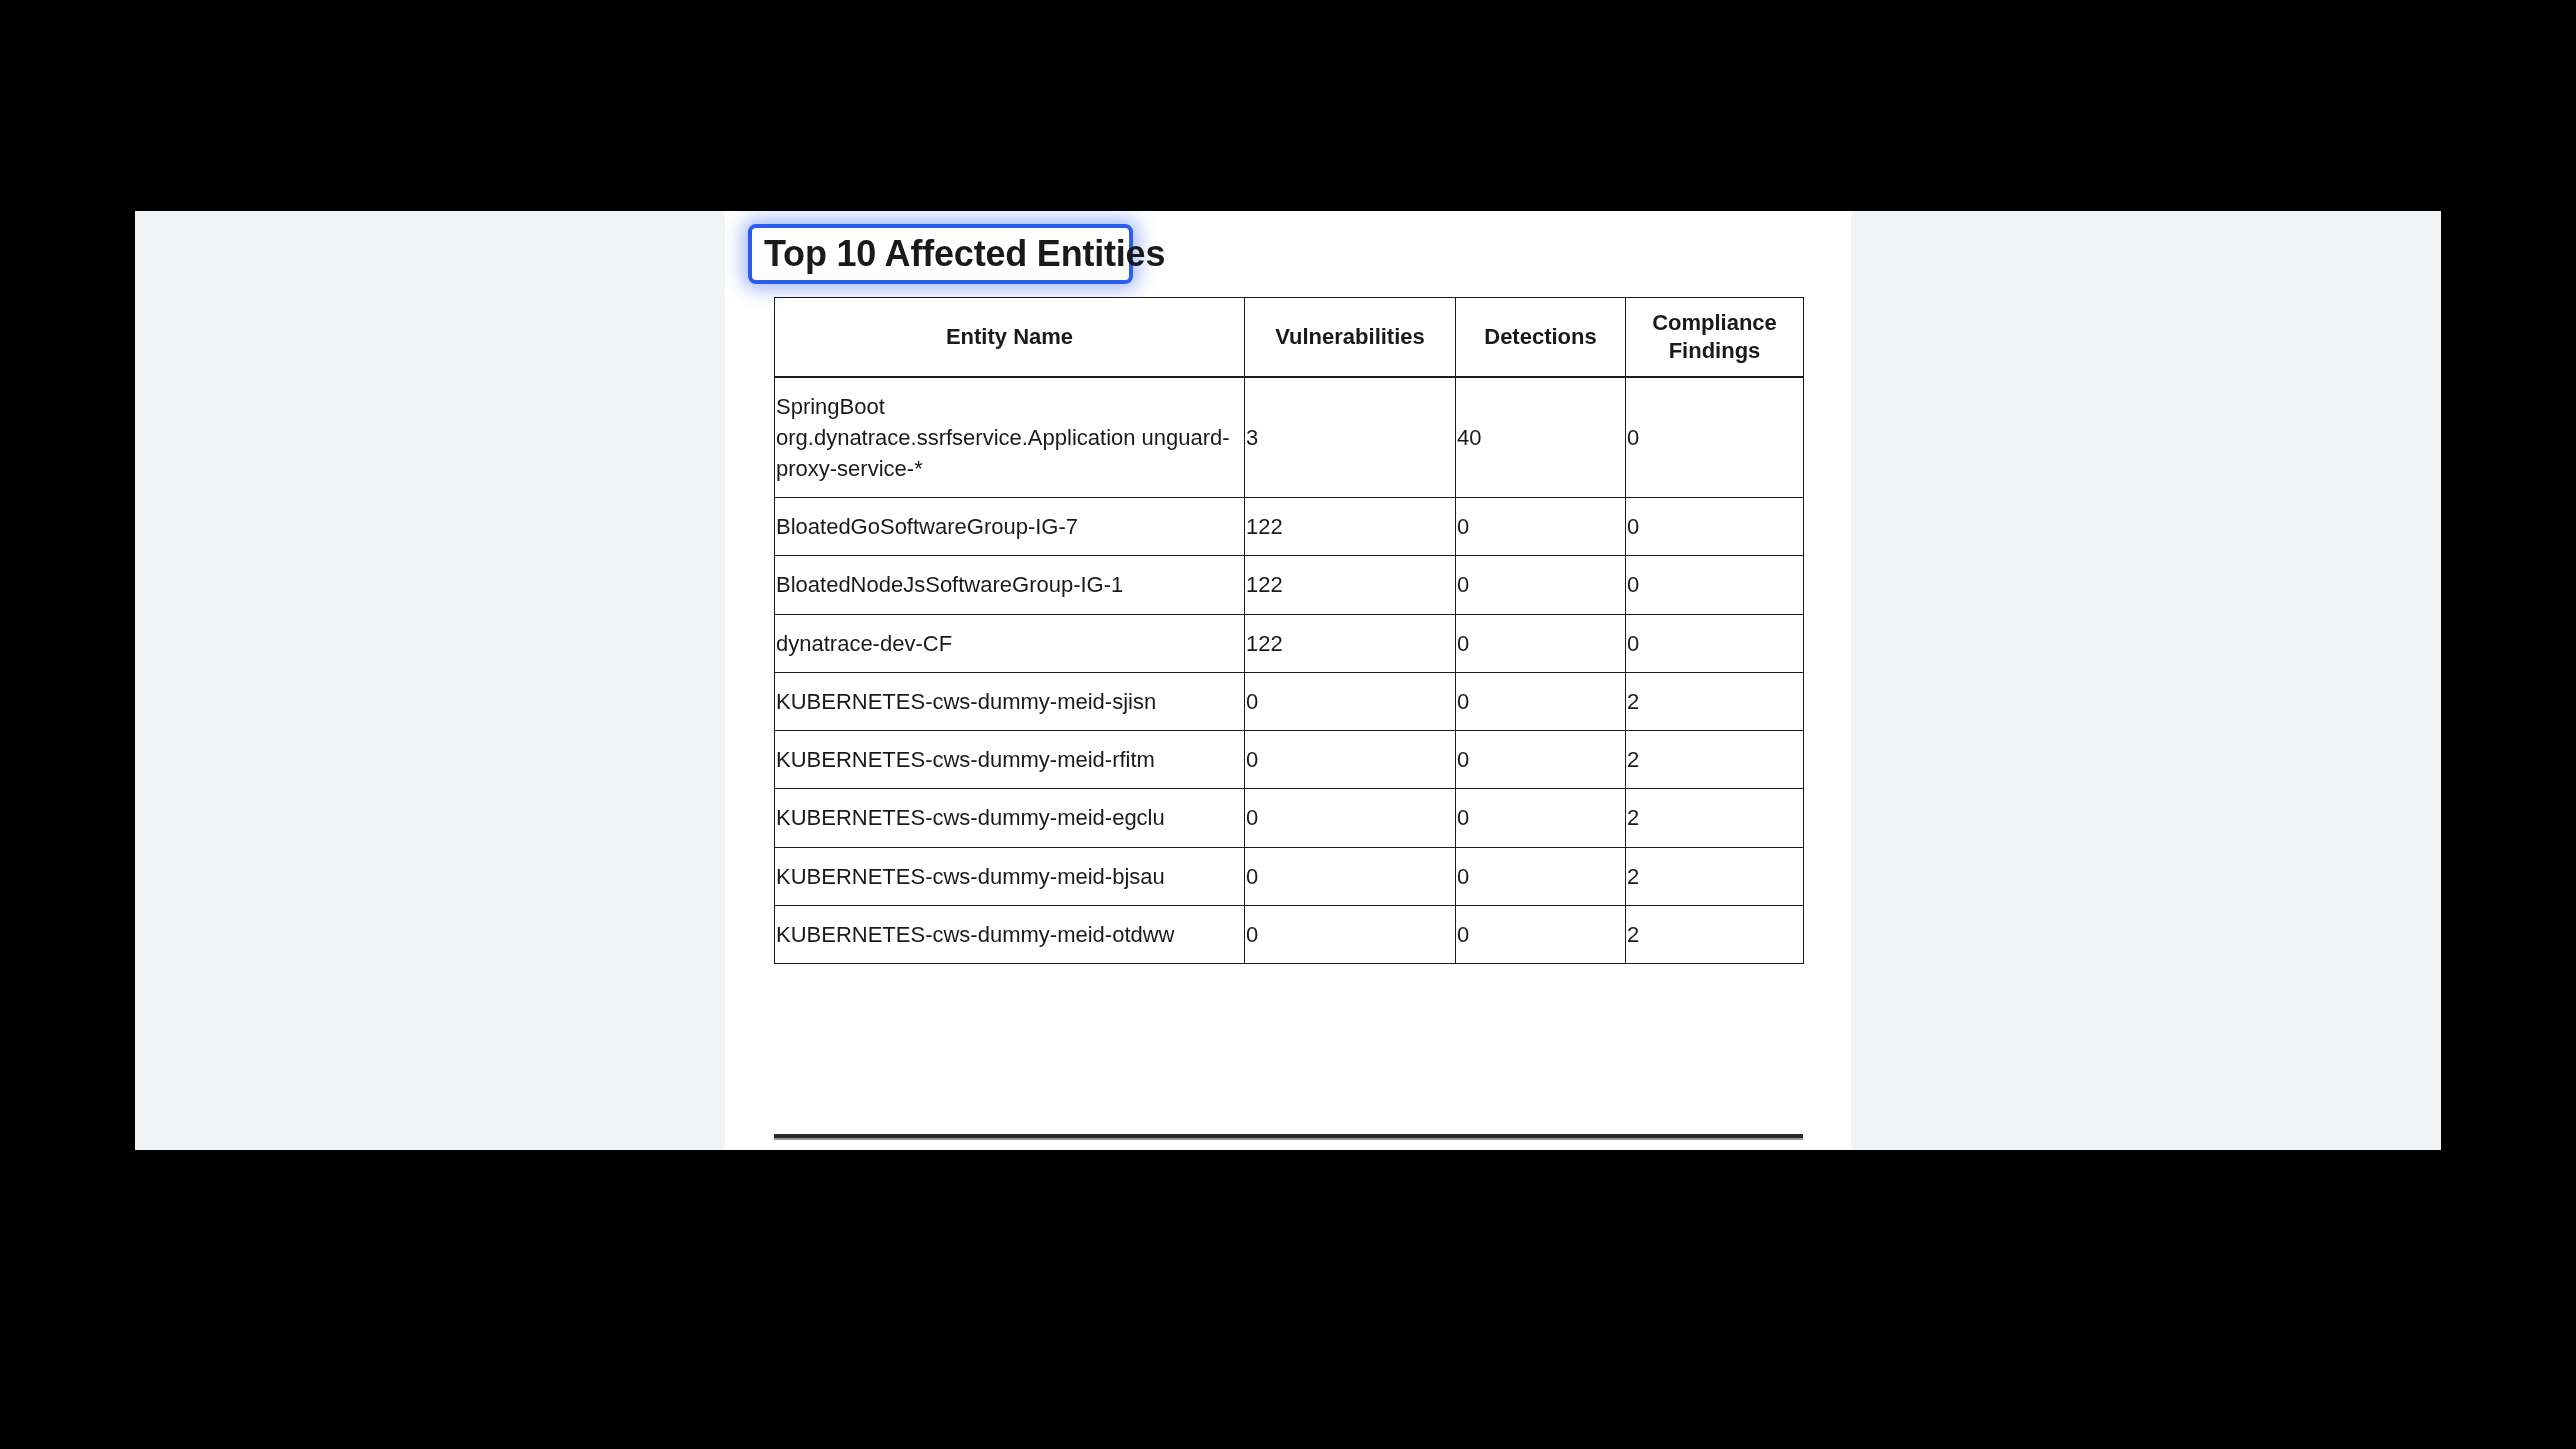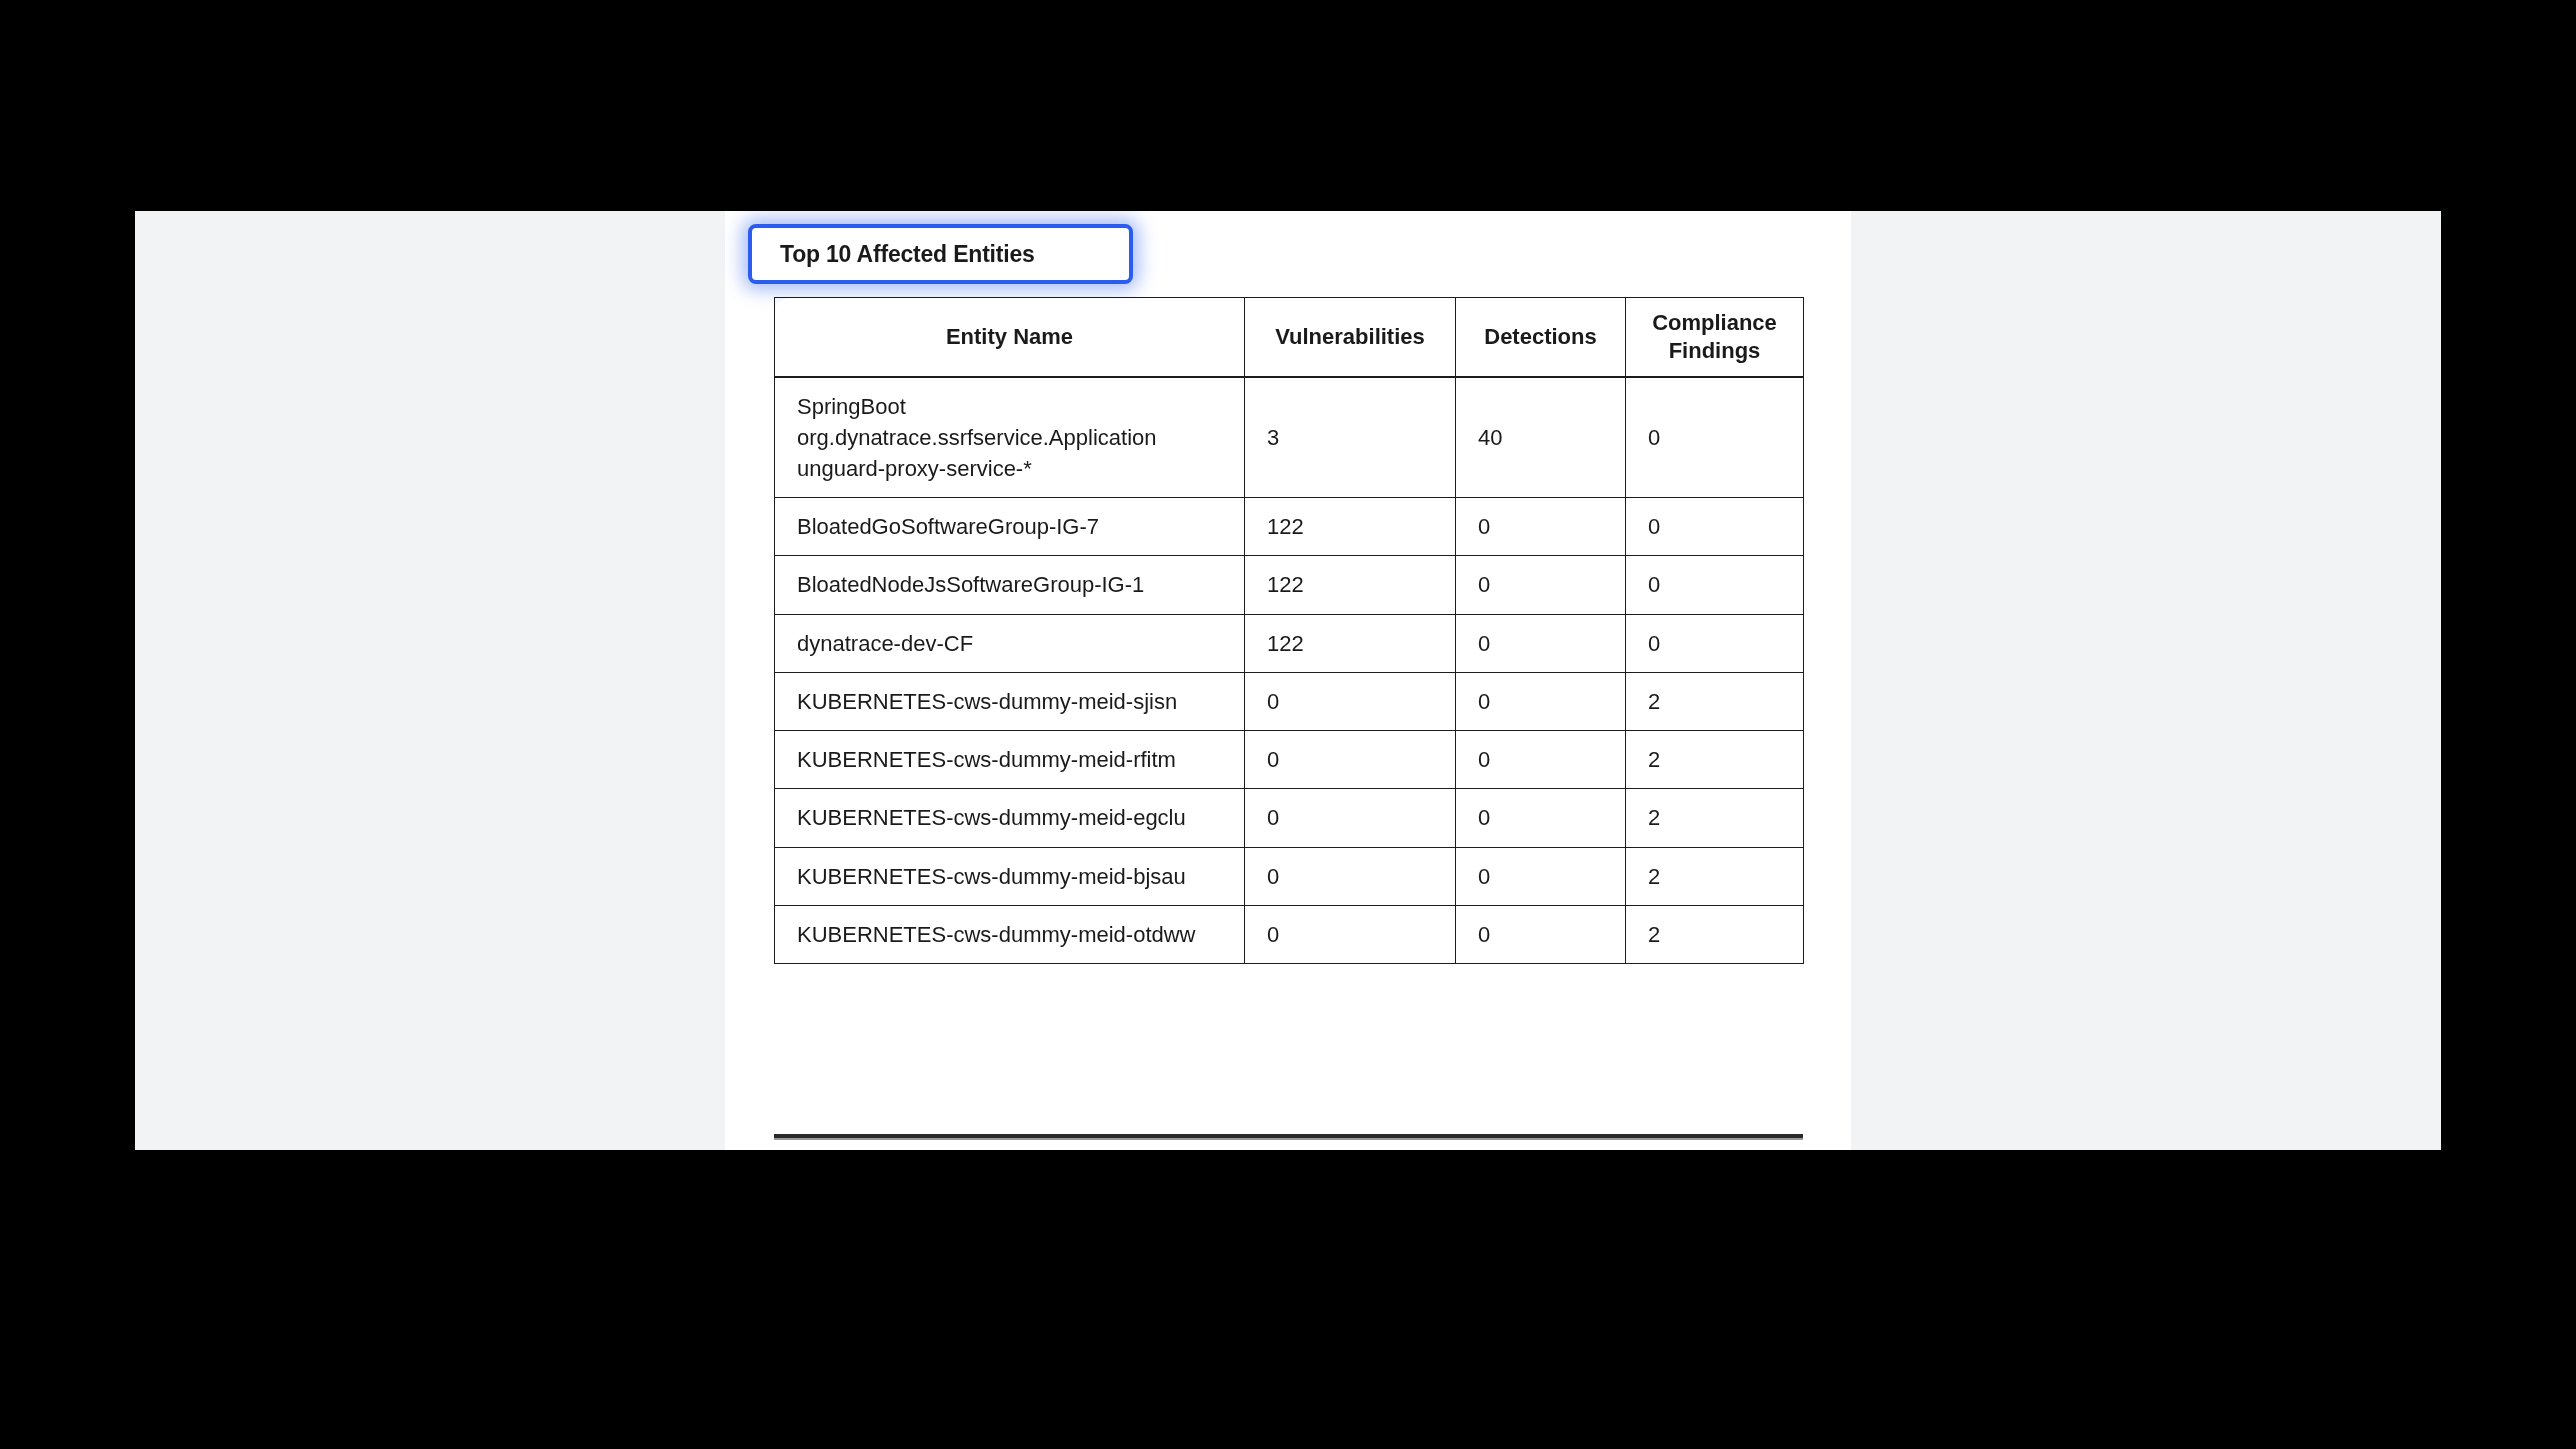--- a/index.html
+++ b/index.html
@@ -54,25 +54,25 @@
     box-sizing: border-box;
     border: 4px solid #2b5ced;
     border-radius: 8px;
     background: #ffffff;
     box-shadow: 0 0 17.7px 5.6px rgba(43, 92, 237, 0.42);
     display: flex;
     align-items: center;
   }
 
   #section-title {
-    font-size: 23px;
+    font-size: 36px;
     font-weight: bold;
     color: #1a1a1a;
     letter-spacing: -0.2px;
-    padding-left: 28px;
+    padding-left: 12px;
     white-space: nowrap;
   }
 
   
   #entities-table {
     position: absolute;
     left: 49px;    
     top: 86px;    
     width: 1029px; 
     border-collapse: collapse;
@@ -97,21 +97,21 @@
     padding: 6.4px 8px;
     line-height: 1.28;
     border-bottom-width: 2.4px;
   }
 
   #entities-table tbody td {
     font-size: 22px;
     font-weight: normal;
     color: #1a1a1a;
     text-align: left;
-    padding: 13px 22px;
+    padding: 13px 1px;
     line-height: 1.42;
   }
 
   
   col.c-entity   { width: 470px; }
   col.c-vuln     { width: 211px; }
   col.c-detect   { width: 170px; }
   col.c-comply   { width: 178px; }
 
   

